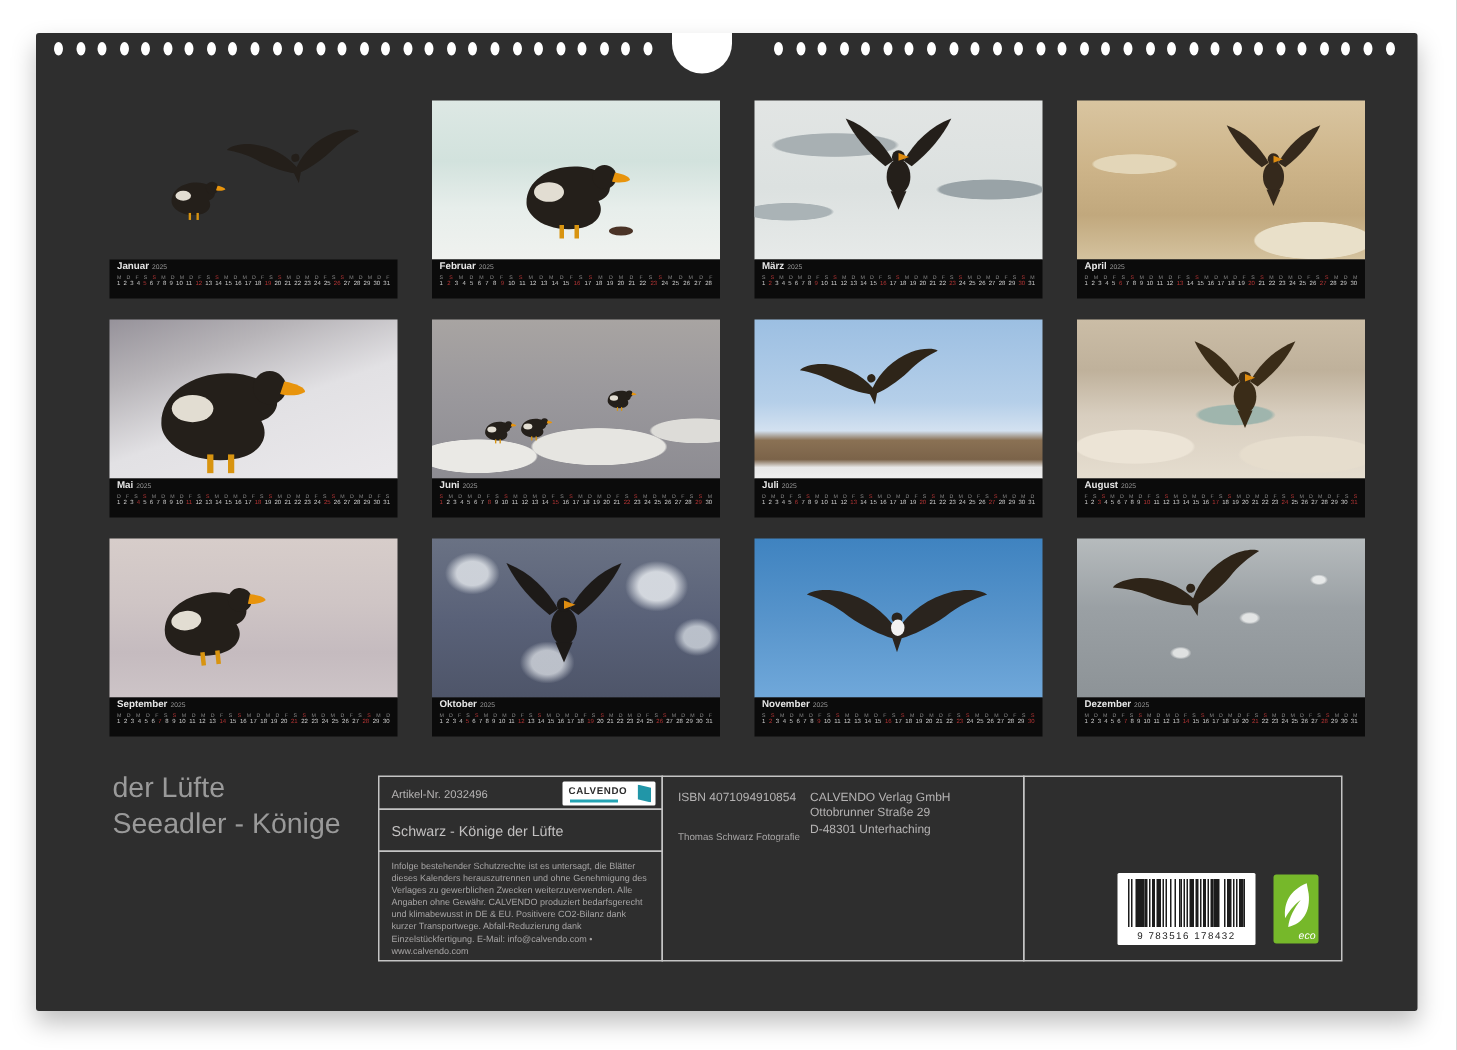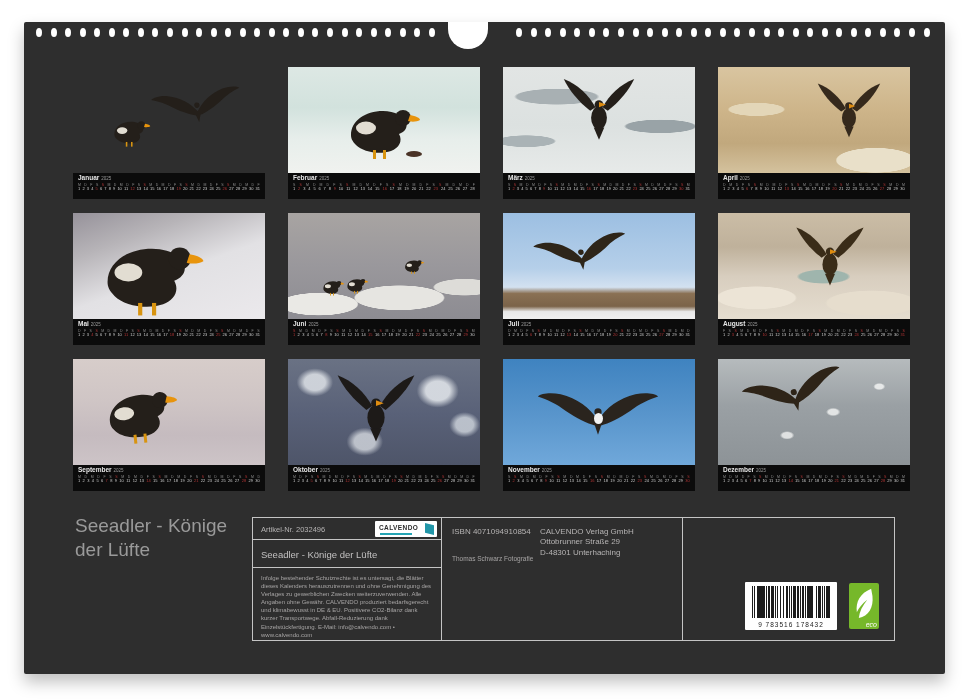--- a/index.html
+++ b/index.html
@@ -1163,34 +1163,34 @@
                 <span>30</span>
                 <span>31</span>
               </div>
             </div>
         </div>
       </div>
 
     </div>
 
     <div class="title">
+      <div>der Lüfte</div>
       <div>Seeadler - Könige</div>
-      <div>der Lüfte</div>
     </div>
 
     <div class="ibox boxA">
       <span class="artikel">Artikel-Nr. 2032496</span>
       <div class="cvlogo">
         <span class="cvtext">CALVENDO</span>
         <span class="cvtag"></span>
         <span class="cvflag"></span>
       </div>
     </div>
     <div class="ibox boxB">
-      <span class="btitle">Seeadler - Könige der Lüfte</span>
+      <span class="btitle">Schwarz - Könige der Lüfte</span>
     </div>
     <div class="ibox boxC">
       <div class="legal">Infolge bestehender Schutzrechte ist es untersagt, die Blätter dieses Kalenders herauszutrennen und ohne Genehmigung des Verlages zu gewerblichen Zwecken weiterzuverwenden. Alle Angaben ohne Gewähr. CALVENDO produziert bedarfsgerecht und klimabewusst in DE &amp; EU. Positivere CO2-Bilanz dank kurzer Transportwege. Abfall-Reduzierung dank Einzelstückfertigung. E-Mail: info@calvendo.com • www.calvendo.com</div>
     </div>
     <div class="ibox boxR">
       <span class="isbn">ISBN 4071094910854</span>
       <div class="publisher">
         <div>CALVENDO Verlag GmbH</div>
         <div>Ottobrunner Straße 29</div>
         <div>D-48301 Unterhaching</div>

